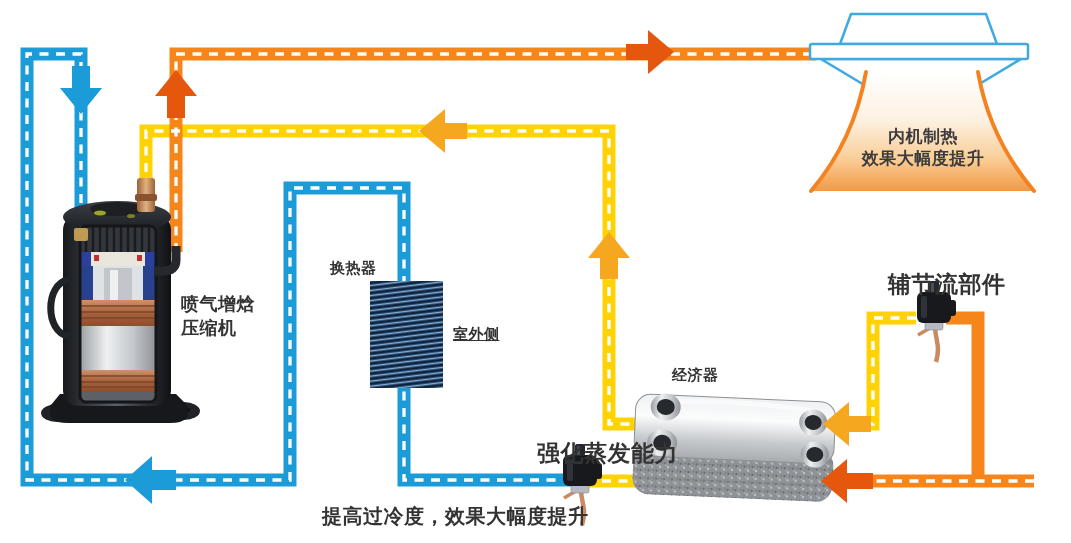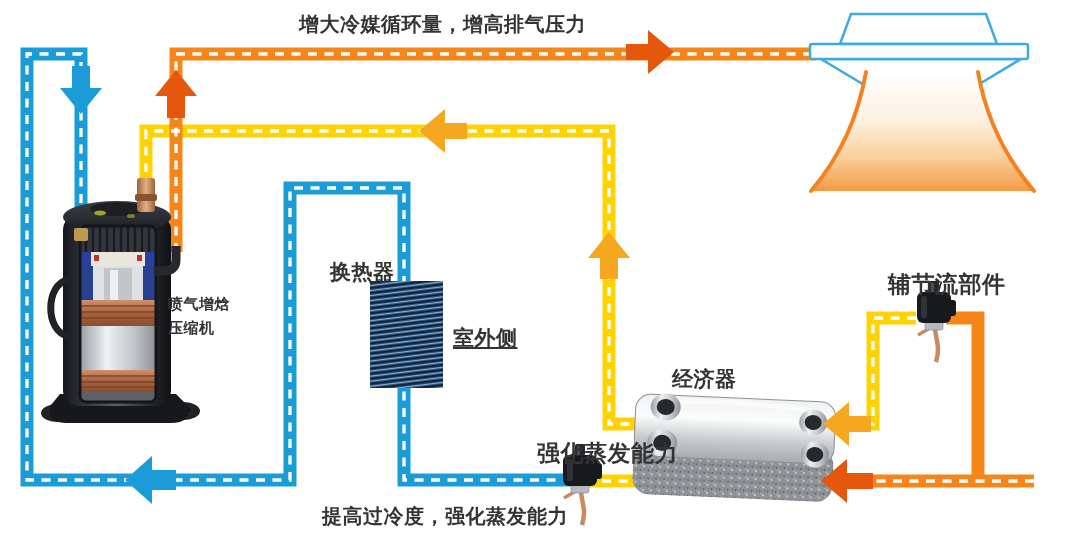--- a/index.html
+++ b/index.html
@@ -2,22 +2,22 @@
 <html><head>
 <meta charset="utf-8">
 <style>
   html,body{margin:0;padding:0;background:#fff;}
   #stage{position:relative;width:1071px;height:543px;background:#fff;overflow:hidden;
          font-family:"Liberation Sans",sans-serif;}
   #artwork{position:absolute;left:0;top:0;z-index:1;}
   .label{position:absolute;z-index:5;color:#333;font-weight:bold;white-space:nowrap;
          letter-spacing:.5px;line-height:1.2;}
   .slogan{font-size:20px;}
-  .lbl19{font-size:21px;}
-  .lbl18{font-size:15px;line-height:24px;}
+  .lbl19{font-size:15px;}
+  .lbl18{font-size:18px;line-height:24px;margin-left:13px;}
   .lbl17{font-size:23px;}
   .indoor{width:170px;text-align:center;font-size:17px;line-height:22px;color:#3b3b3b;}
 </style>
 </head>
 <body>
 
 <div id="stage">
 
 <svg id="artwork" width="1071" height="543" viewBox="0 0 1071 543">
   <defs>
@@ -191,24 +191,27 @@
     <polygon points="176,470 176,490 152,490 152,504 125,480 152,456 152,470" fill="#1B9CD8"></polygon>
     <polygon points="167,118 167,96 155,96 176,70 197,96 185,96 185,118" fill="#E6570E"></polygon>
     <polygon points="626,44 648,44 648,30 674,52 648,74 648,60 626,60" fill="#E6570E"></polygon>
     <polygon points="467,123 445,123 445,109 419,131 445,153 445,139 467,139" fill="#F5A81F"></polygon>
     <polygon points="600,279 600,258 588,258 609,232 630,258 618,258 618,279" fill="#F5A81F"></polygon>
     <polygon points="871,416 849,416 849,402 823,424 849,446 849,432 871,432" fill="#F5A81F"></polygon>
     <polygon points="873,473 847,473 847,459 821,481 847,503 847,489 873,489" fill="#E6570E"></polygon>
   </g>
 </svg>
 
-<div class="label slogan" style="left:299px;top:12px;">增大冷媒循环量，增高排气压力</div>
-
-<div class="label slogan" style="left:322px;top:504px;">提高过冷度，强化蒸发能力</div>
-
+
+<div class="label slogan" style="left:322px;top:504px;">提高过冷度，效果大幅度提升</div>
+
+<div class="label indoor" style="left:838px;top:126px;">
+  <span>内机制热</span><br>
+  <span>效果大幅度提升</span>
+</div>
 
 <div class="label lbl18" style="left:168px;top:292px;">
   <span>喷气增焓</span><br>
   <span>压缩机</span>
 </div>
 
 <div class="label lbl19" style="left:330px;top:259px;">换热器</div>
 
 <div class="label lbl19" style="left:453px;top:325px;text-decoration:underline;">室外侧</div>
 

